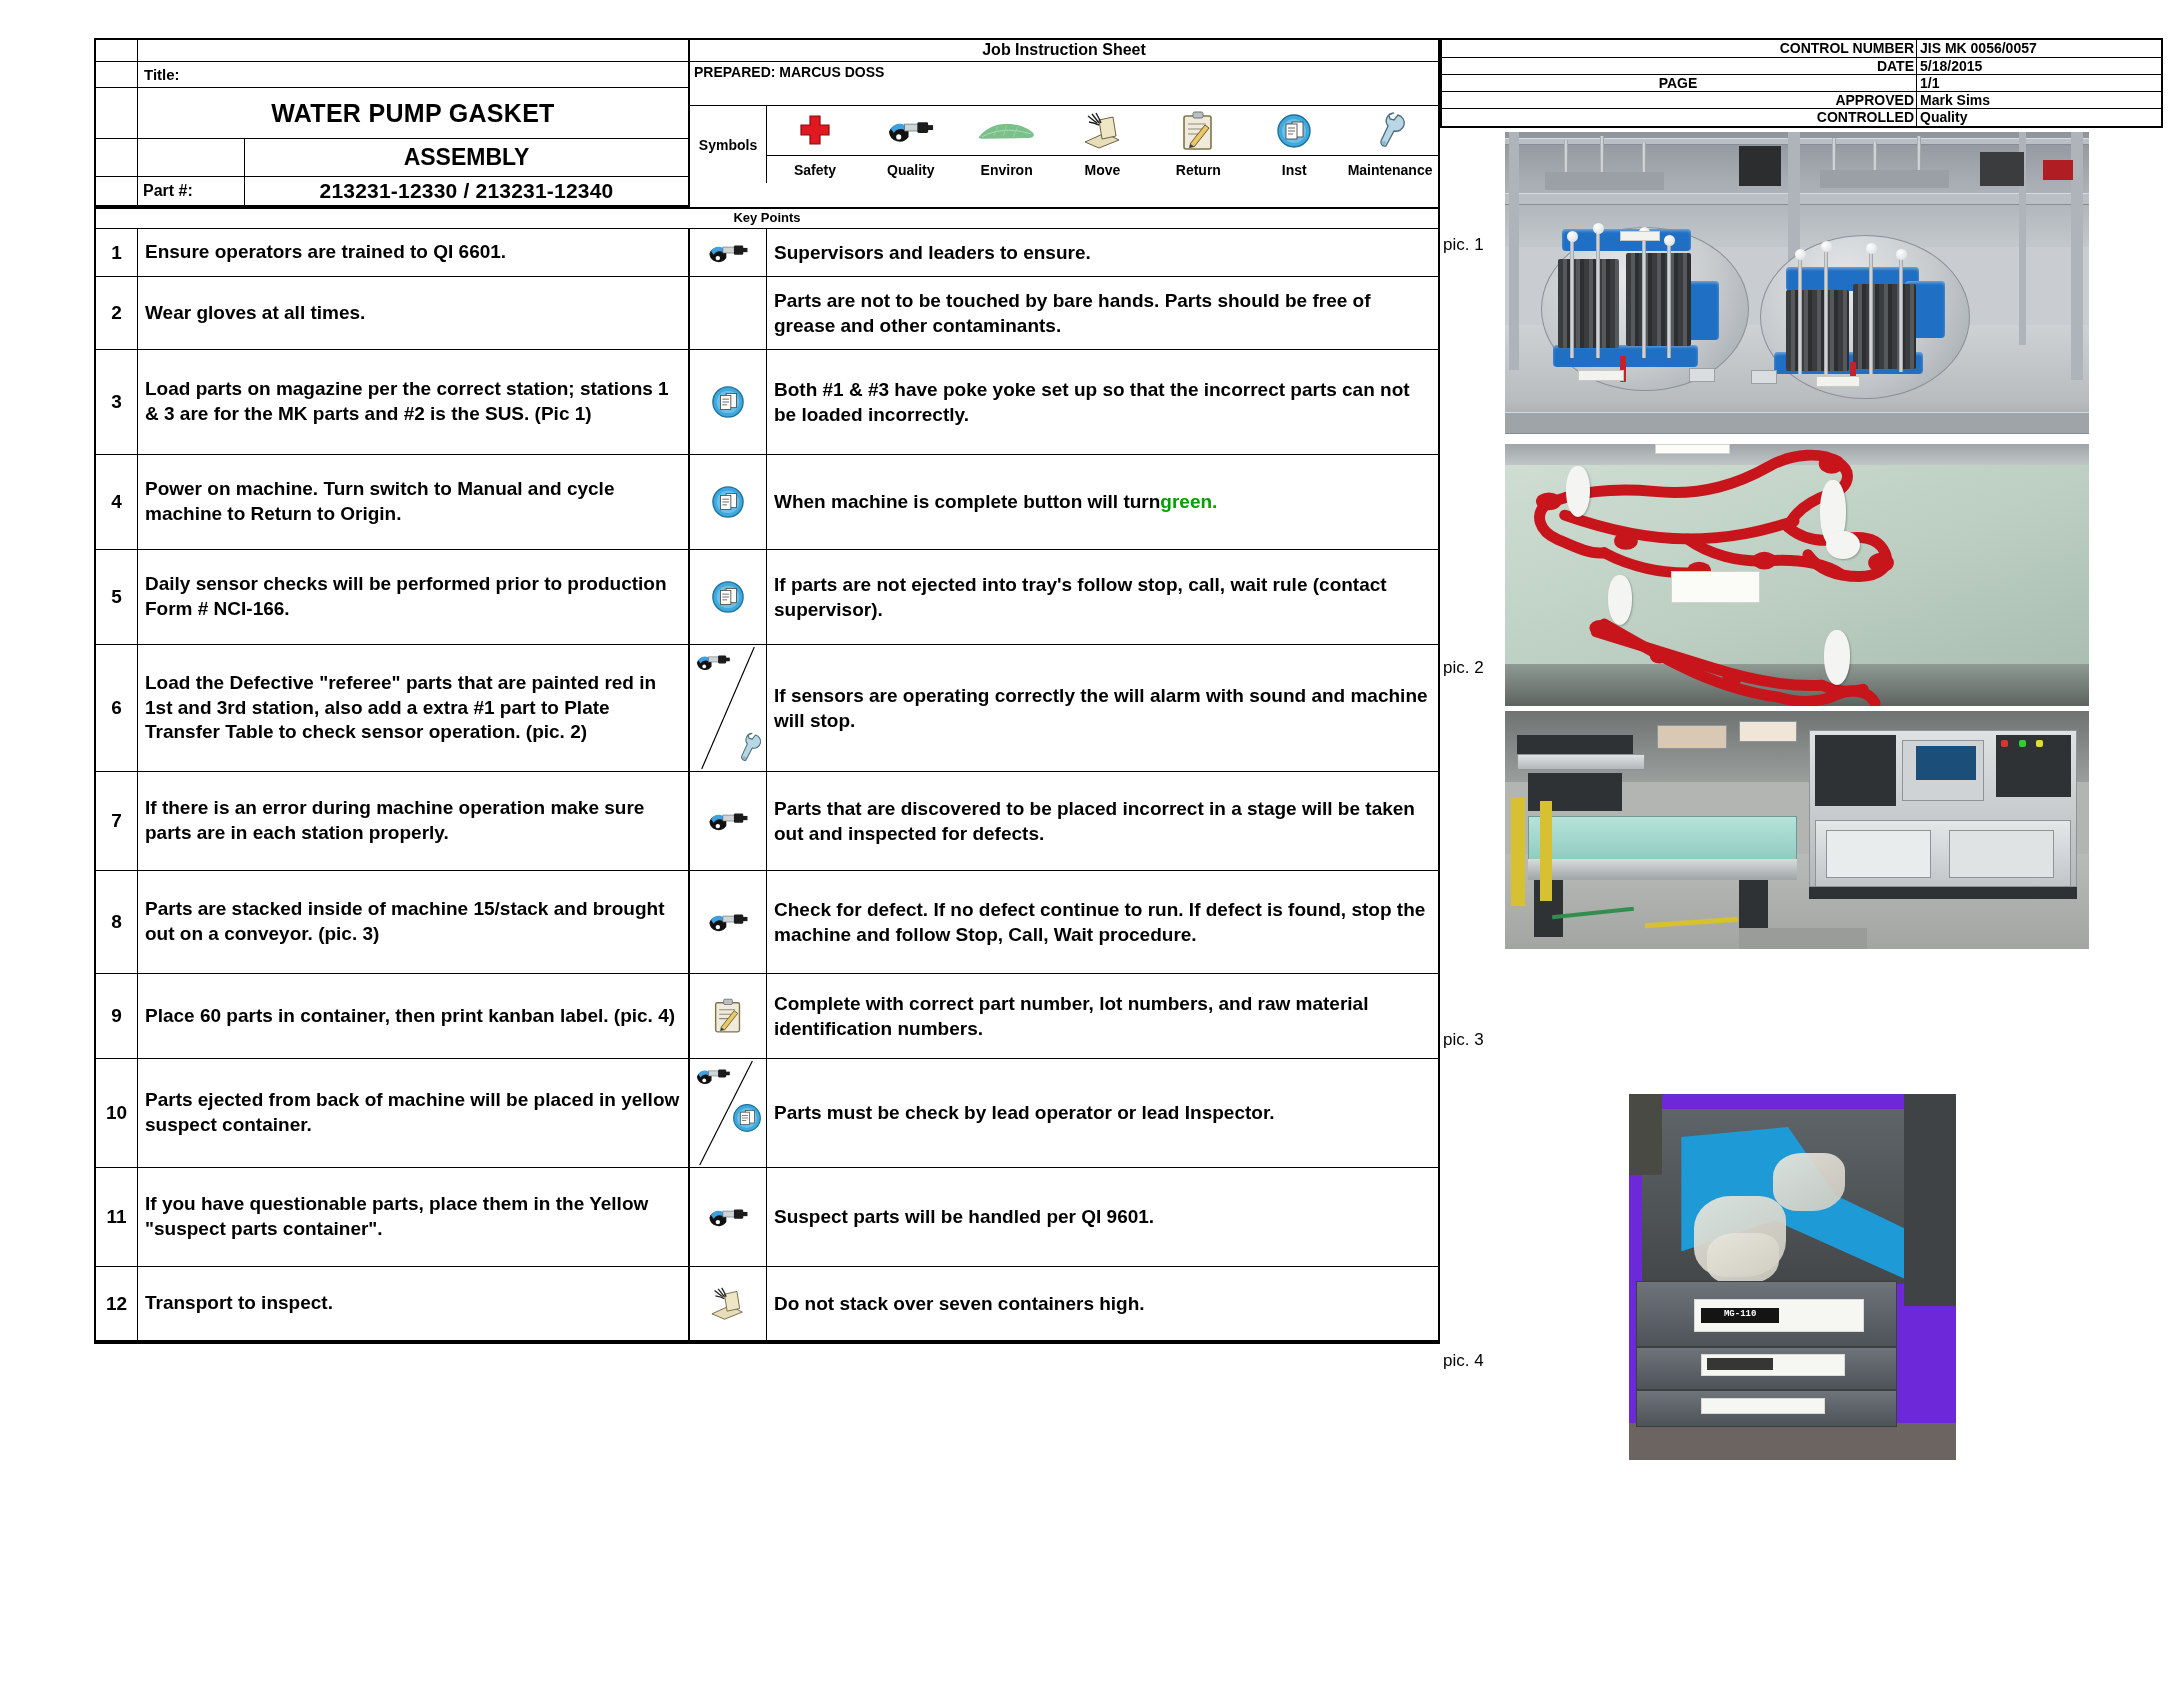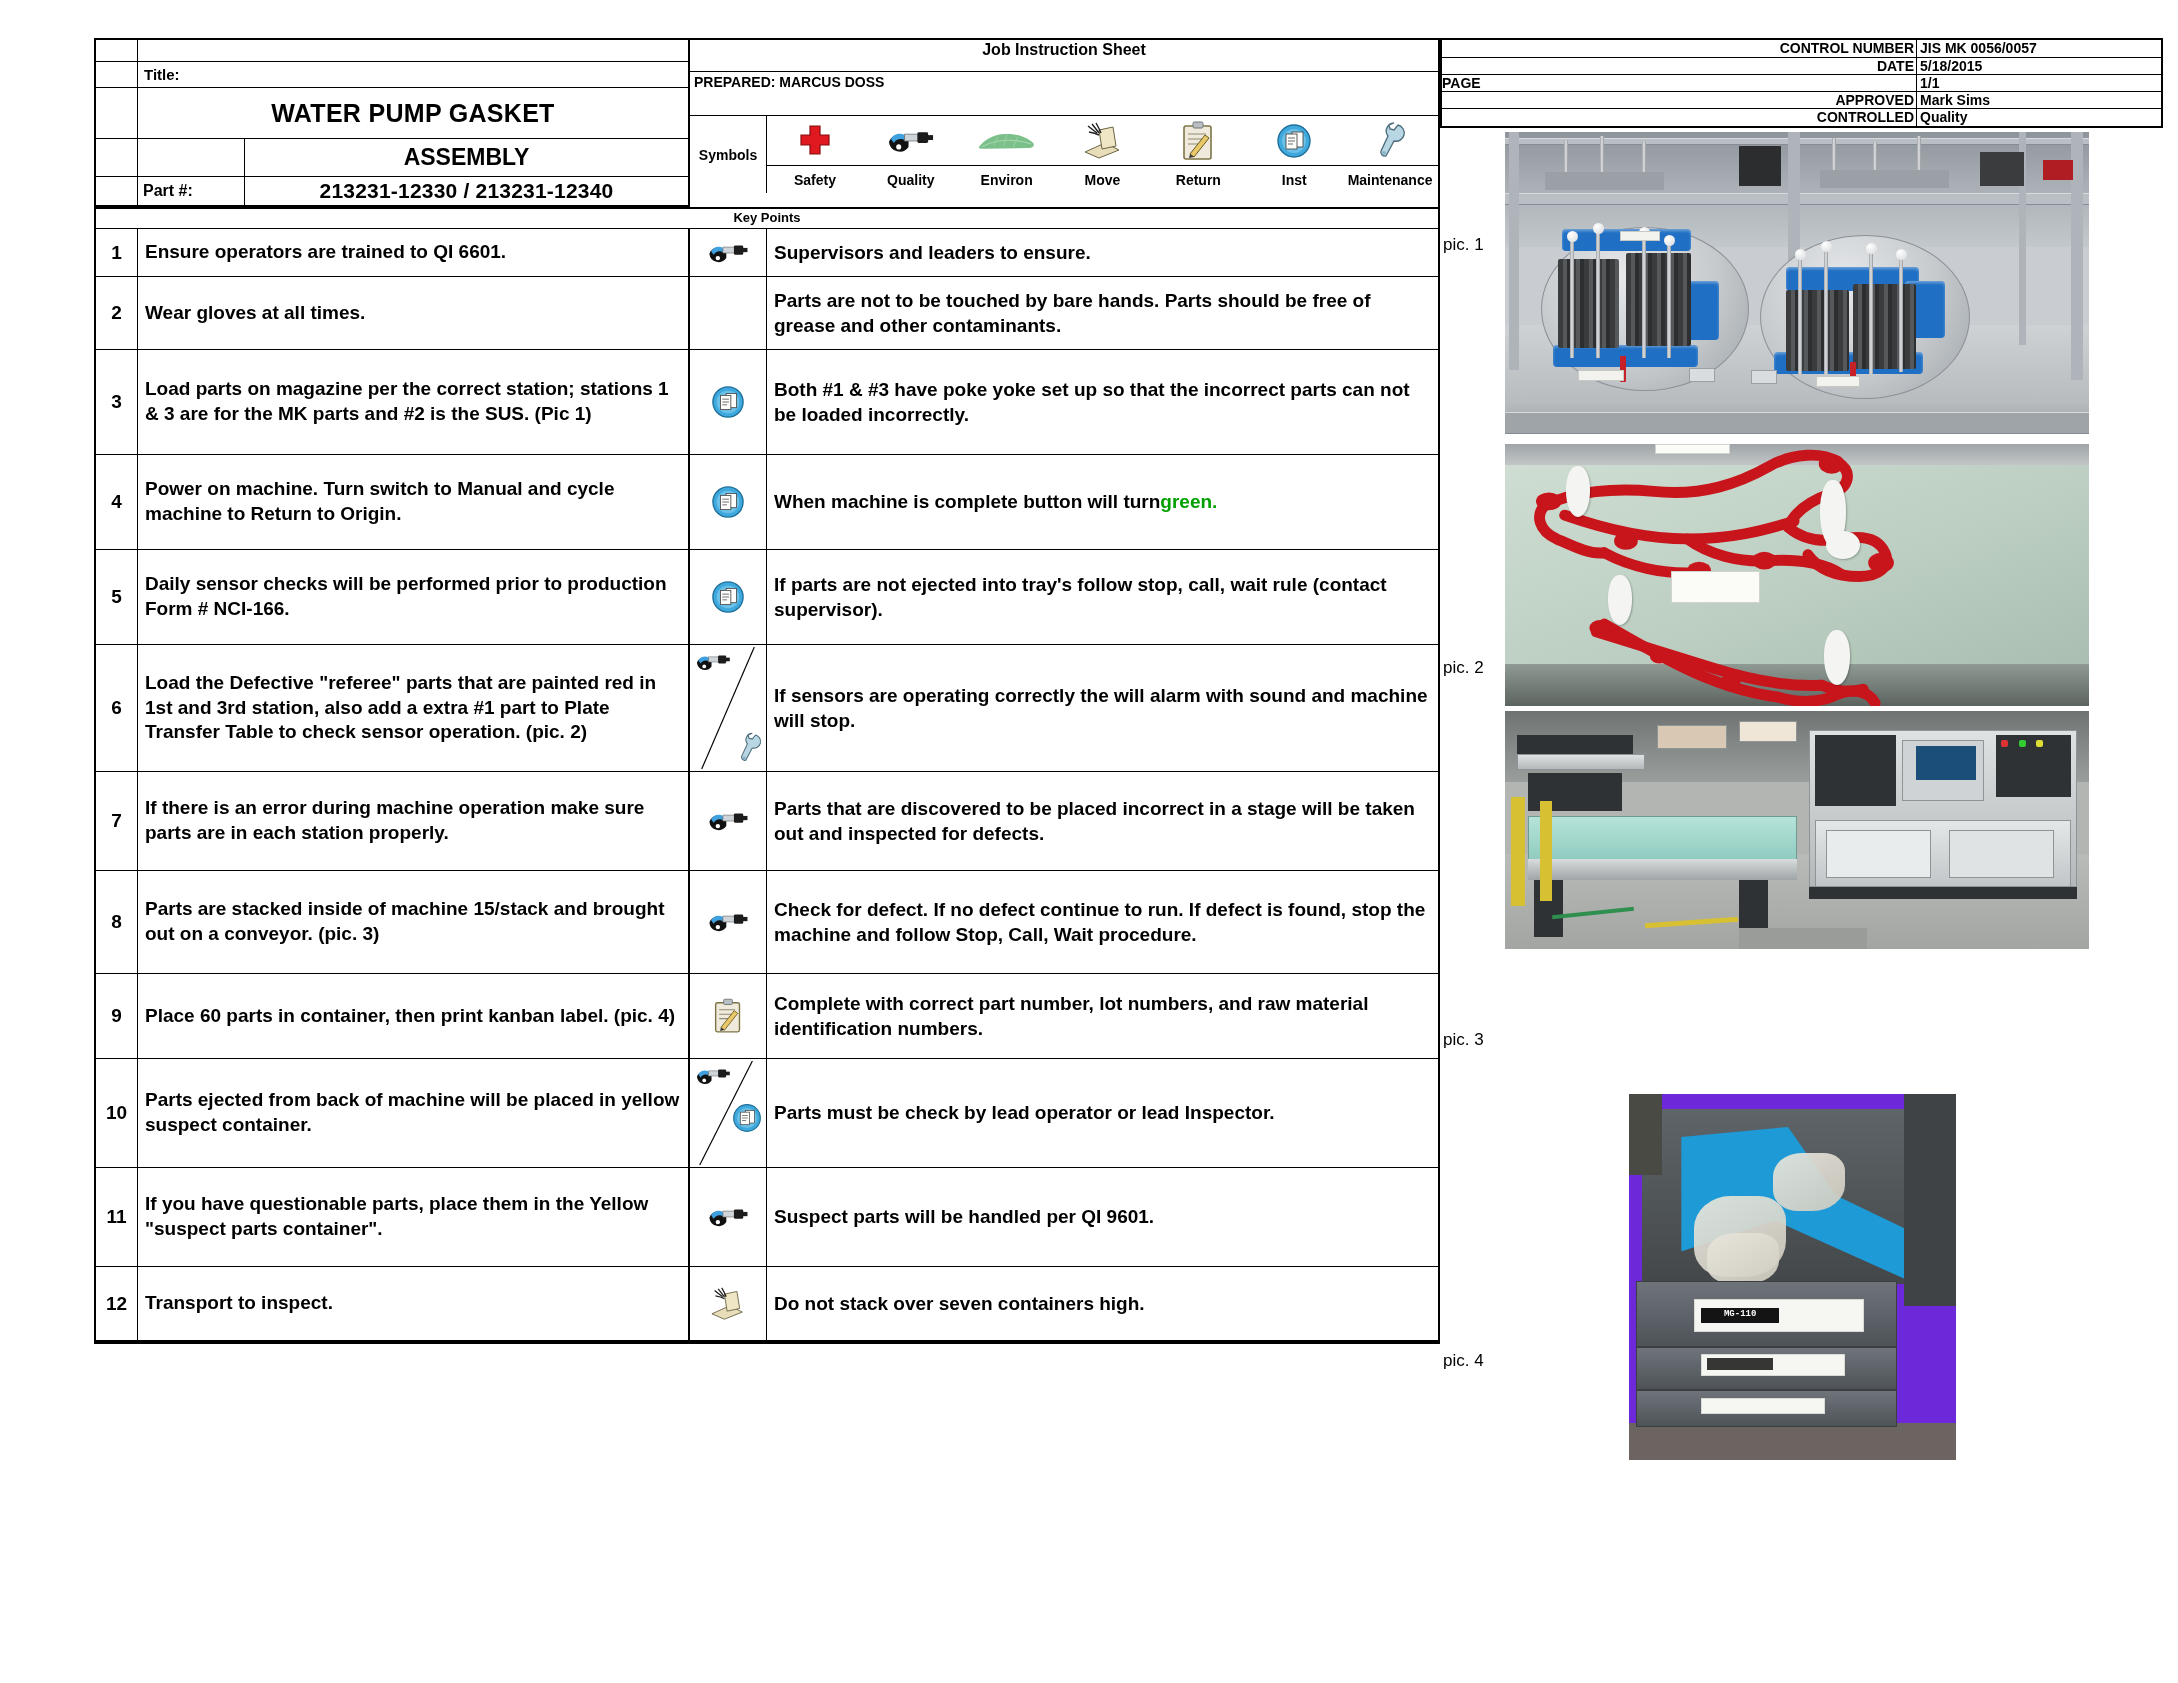--- a/index.html
+++ b/index.html
@@ -62,21 +62,21 @@
     width: 107px; border-right: 1px solid #000; font-size: 16px;
     font-weight: bold; display: flex; align-items: center; padding-left: 5px;
   }
   .part-row .val {
     flex: 1; display: flex; align-items: center; justify-content: center;
     font-size: 21px; font-weight: bold; letter-spacing: 0.2px;
   }
 
   
   .jis-title {
-    height: 32px; border-bottom: 1px solid #000;
+    height: 22px; border-bottom: 1px solid #000;
     font-size: 16px; font-weight: bold; text-align: center;
     line-height: 20px;
   }
   .prepared {
     height: 44px; border-bottom: 1px solid #000;
     font-size: 14px; font-weight: bold; padding: 2px 0 0 4px;
   }
   .symbols-wrap { display: flex; height: 77px; }
   .symbols-label {
     width: 77px; border-right: 1px solid #000;
@@ -537,21 +537,21 @@
   <div style="position:absolute; left:1440px; top:38px; width:723px; border:2px solid #000; border-top:2px solid #000;">
     <div style="display:flex; height:18px; border-bottom:1px solid #000;">
       <div style="width:475px; text-align:right; font-size:14px; font-weight:bold; padding-right:2px; border-right:1px solid #000;">CONTROL NUMBER</div>
       <div style="flex:1; font-size:14px; font-weight:bold; padding-left:3px;">JIS MK 0056/0057</div>
     </div>
     <div style="display:flex; height:17px; border-bottom:1px solid #000;">
       <div style="width:475px; text-align:right; font-size:14px; font-weight:bold; padding-right:2px; border-right:1px solid #000;">DATE</div>
       <div style="flex:1; font-size:14px; font-weight:bold; padding-left:3px;">5/18/2015</div>
     </div>
     <div style="display:flex; height:17px; border-bottom:1px solid #000;">
-      <div style="width:475px; text-align:left; font-size:14px; font-weight:bold; padding-right:2px; border-right:1px solid #000;">PAGE</div>
+      <div style="width:475px; text-align:center; font-size:14px; font-weight:bold; padding-right:2px; border-right:1px solid #000;">PAGE</div>
       <div style="flex:1; font-size:14px; font-weight:bold; padding-left:3px;">1/1</div>
     </div>
     <div style="display:flex; height:17px; border-bottom:1px solid #000;">
       <div style="width:475px; text-align:right; font-size:14px; font-weight:bold; padding-right:2px; border-right:1px solid #000;">APPROVED</div>
       <div style="flex:1; font-size:14px; font-weight:bold; padding-left:3px;">Mark Sims</div>
     </div>
     <div style="display:flex; height:17px;">
       <div style="width:475px; text-align:right; font-size:14px; font-weight:bold; padding-right:2px; border-right:1px solid #000;">CONTROLLED</div>
       <div style="flex:1; font-size:14px; font-weight:bold; padding-left:3px;">Quality</div>
     </div>

